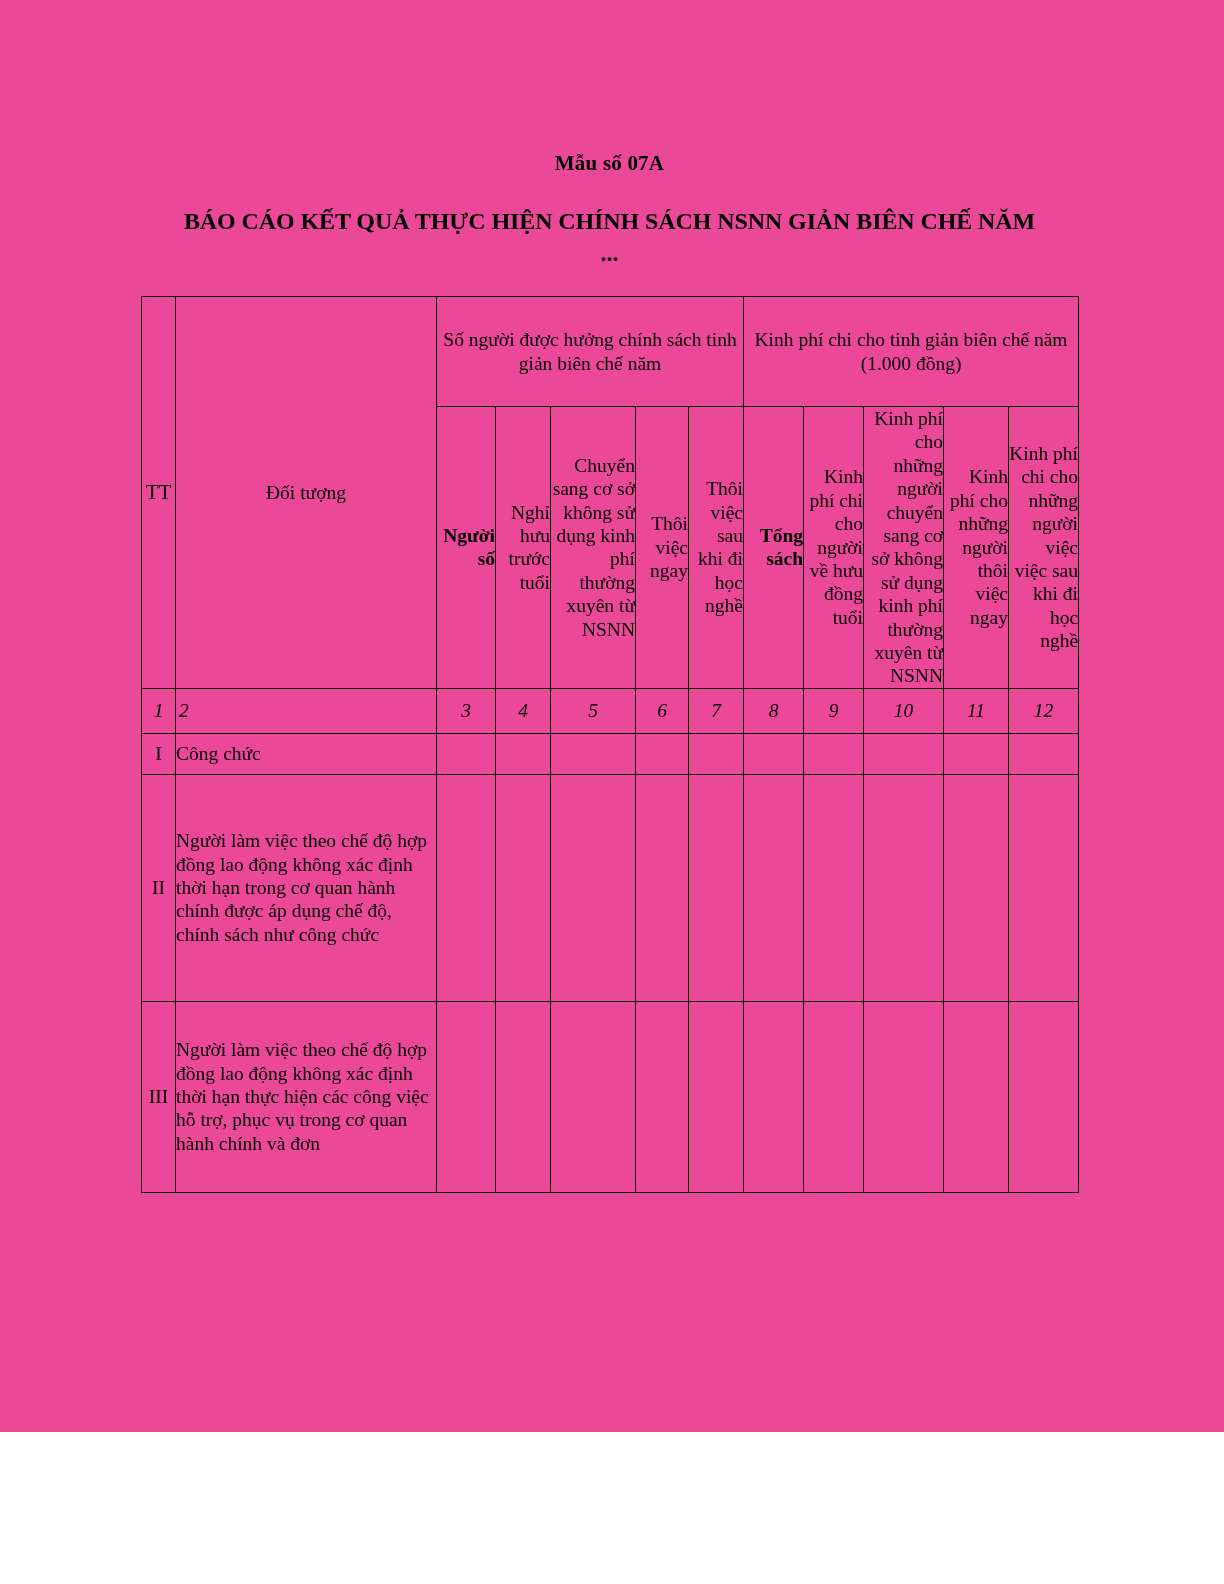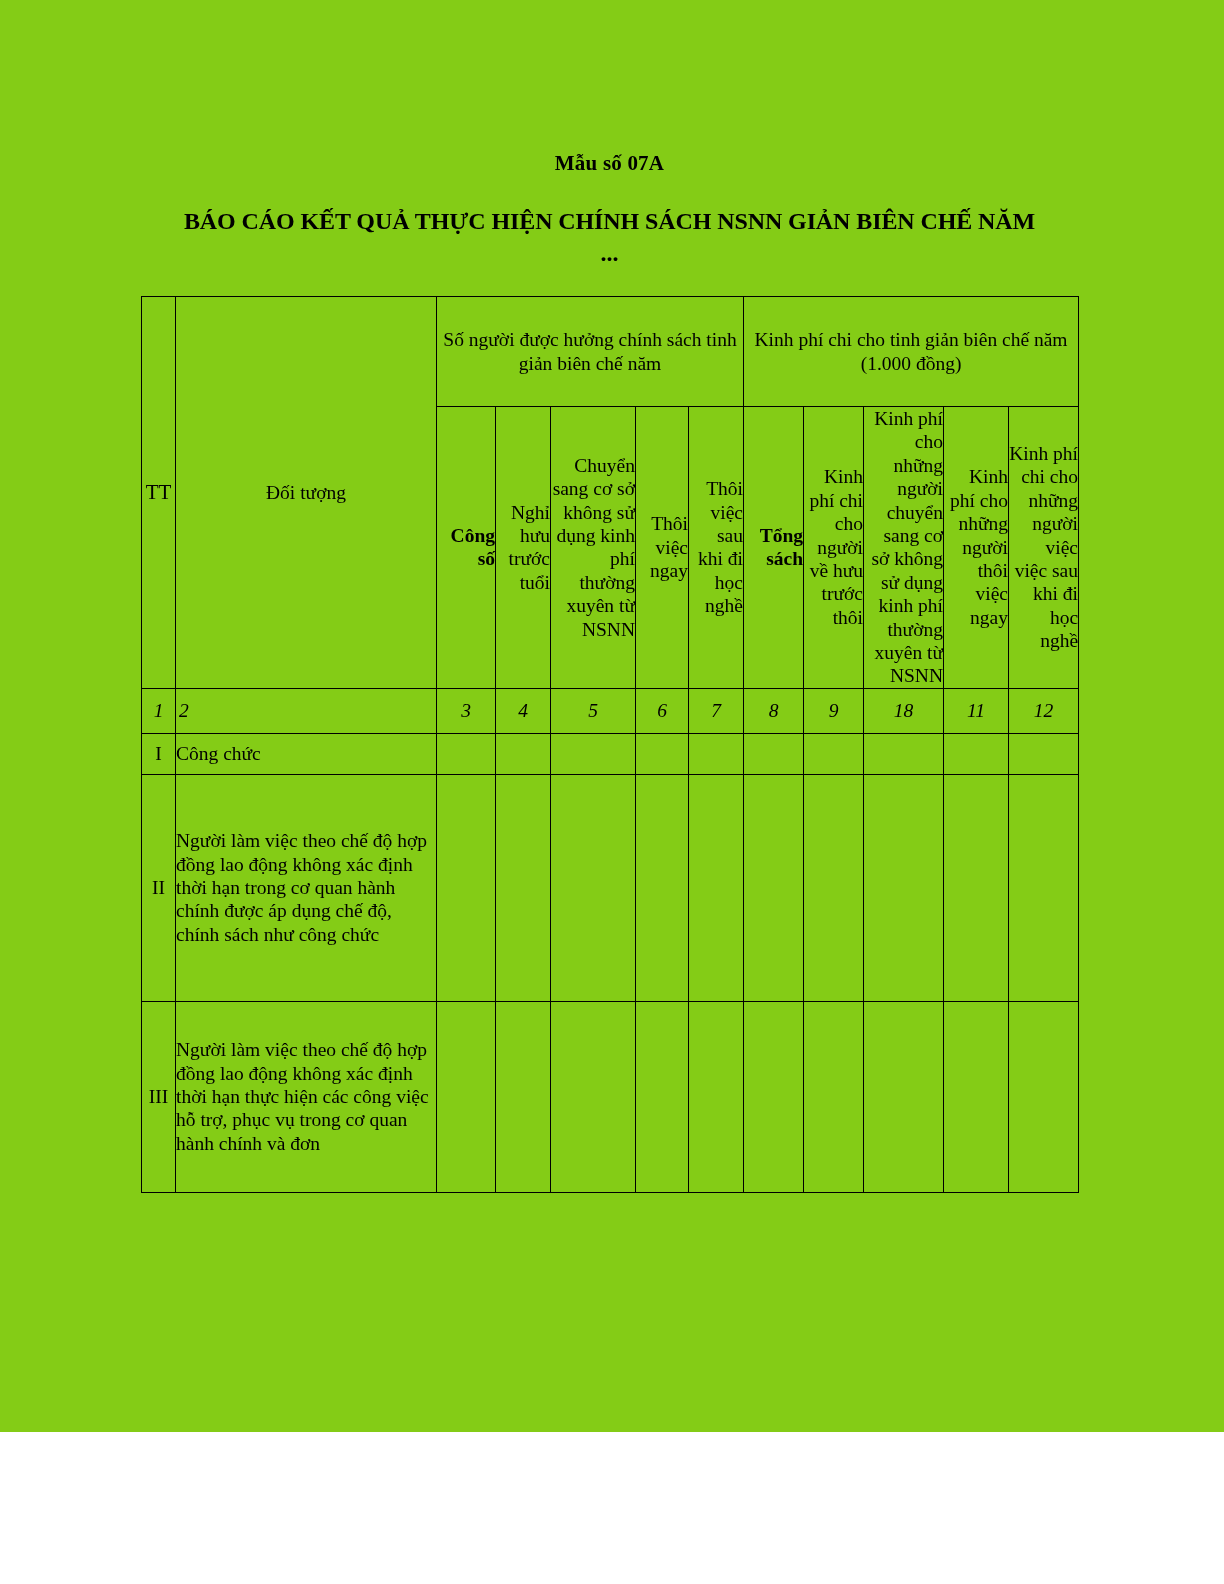--- a/index.html
+++ b/index.html
@@ -11,21 +11,21 @@
     width: 1224px;
     height: 1584px;
     overflow: hidden;
     font-family: "Liberation Serif", "DejaVu Serif", serif;
     color: #000000;
   }
   .page {
     position: relative;
     width: 1224px;
     height: 1584px;
-    background: #84cc16;
+    background: #ec4899;
   }
 
   
   .title-block {
     position: absolute;
     left: 141px;
     top: 150px;
     width: 937px;
     text-align: center;
   }
@@ -186,45 +186,45 @@
       </colgroup>
 
       <thead>
         <tr>
           <th class="stub-head tt" rowspan="2">TT</th>
           <th class="stub-head" rowspan="2">Đối tượng</th>
           <th class="grp-head" colspan="5">Số người được hưởng chính sách tinh giản biên chế năm</th>
           <th class="grp-head" colspan="5">Kinh phí chi cho tinh giản biên chế năm (1.000 đồng)</th>
         </tr>
         <tr>
-          <th class="sub-head bold">Công số</th>
+          <th class="sub-head bold">Người số</th>
           <th class="sub-head">Nghỉ hưu trước tuổi</th>
           <th class="sub-head">Chuyển sang cơ sở không sử dụng kinh phí thường xuyên từ NSNN</th>
           <th class="sub-head">Thôi việc ngay</th>
           <th class="sub-head">Thôi việc sau khi đi học nghề</th>
           <th class="sub-head bold">Tổng sách</th>
-          <th class="sub-head">Kinh phí chi cho người về hưu trước thôi</th>
+          <th class="sub-head">Kinh phí chi cho người về hưu đồng tuổi</th>
           <th class="sub-head">Kinh phí cho những người chuyển sang cơ sở không sử dụng kinh phí thường xuyên từ NSNN</th>
           <th class="sub-head">Kinh phí cho những người thôi việc ngay</th>
           <th class="sub-head">Kinh phí chi cho những người việc việc sau khi đi học nghề</th>
         </tr>
       </thead>
 
       <tbody>
         <tr class="num-row">
           <td class="num-tt">1</td>
           <td class="num-obj">2</td>
           <td>3</td>
           <td>4</td>
           <td>5</td>
           <td>6</td>
           <td>7</td>
           <td>8</td>
           <td>9</td>
-          <td>18</td>
+          <td>10</td>
           <td>11</td>
           <td>12</td>
         </tr>
 
         <tr class="body-row row-short">
           <td class="idx-cell">I</td>
           <td class="obj-cell">Công chức</td>
           <td class="data-cell"></td>
           <td class="data-cell"></td>
           <td class="data-cell"></td>

